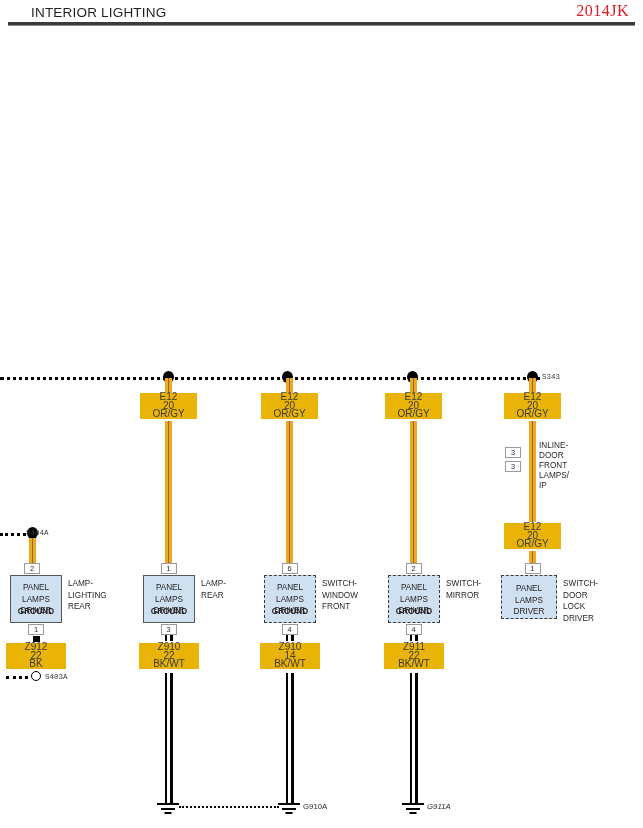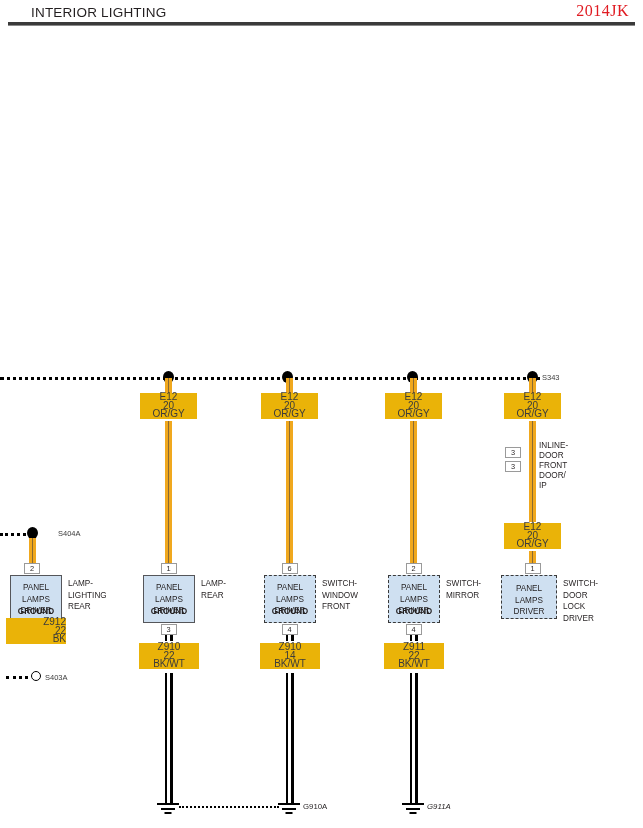--- a/index.html
+++ b/index.html
@@ -36,21 +36,21 @@
   }
   .node-dot{
     position:absolute;width:11px;height:12px;border-radius:50%;
     background:#000;
   }
   .node-open{
     position:absolute;width:10px;height:10px;border-radius:50%;
     background:#fff;border:1.6px solid #000;box-sizing:border-box;
   }
   .node-label{
-    position:absolute;font-size:7.5px;color:#3b3b3b;white-space:nowrap;
+    position:absolute;font-size:7.5px;color:#3b3b3b;white-space:nowrap;font-family:Liberation Mono, monospace;
   }
   .dots-left{
     position:absolute;height:0;border-top:3px dotted #000;
   }
 
   
   .wire-org{
     position:absolute;width:7px;
     background:#f0a81e;
     box-shadow:inset 0 0 0 0 transparent;
@@ -130,21 +130,21 @@
   <div class="dots-left" style="left:540px;top:377px;width:0px;"></div>
 
   <div class="node-dot" style="left:163px;top:371px;"></div>
   <div class="node-dot" style="left:282px;top:371px;"></div>
   <div class="node-dot" style="left:407px;top:371px;"></div>
   <div class="node-dot" style="left:527px;top:371px;"></div>
   <div class="node-label" style="left:542px;top:373px;">S343</div>
 
   <div class="dots-left" style="left:0px;top:533px;width:26px;"></div>
   <div class="node-dot" style="left:27px;top:527px;"></div>
-  <div class="node-label" style="left:58px;top:529px;">S404A</div>
+  <div class="node-label" style="left:26px;top:529px;">S404A</div>
 
   <div class="wire-org" style="left:29px;top:538px;height:26px;"></div>
   <div class="pin" style="left:24px;top:563px;">2</div>
 
   <div class="box solid" style="left:10px;top:575px;width:52px;height:48px;">
     <div class="nm">
       <div>PANEL</div>
       <div>LAMPS</div>
       <div>DRIVER</div>
     </div>
@@ -152,21 +152,21 @@
   </div>
 
   <div class="cmp-label" style="left:68px;top:578px;">
     <div>LAMP-</div>
     <div>LIGHTING</div>
     <div>REAR</div>
   </div>
 
   <div class="pin" style="left:28px;top:624px;">1</div>
   <div class="stub-blk" style="left:32.5px;top:636px;"></div>
-  <div class="wlabel" style="left:6px;top:618px;width:60px;text-align:right;">
+  <div class="wlabel" style="left:6px;top:643px;width:60px;">
     <div>Z912</div>
     <div>22</div>
     <div>BK</div>
   </div>
   <div class="dots-left" style="left:6px;top:676px;width:22px;"></div>
   <div class="node-open" style="left:31px;top:671px;"></div>
   <div class="node-label" style="left:45px;top:673px;">S403A</div>
 
   <div class="wire-org" style="left:165px;top:378px;height:20px;"></div>
   <div class="wlabel" style="left:140px;top:393px;width:57px;">
@@ -271,21 +271,21 @@
   <div class="wire-org" style="left:529px;top:421px;height:26px;"></div>
 
   <div class="pin" style="left:505px;top:447px;">3</div>
   <div class="wire-org" style="left:529px;top:447px;height:11px;"></div>
   <div class="pin" style="left:505px;top:461px;">3</div>
   <div class="wire-org" style="left:529px;top:458px;height:14px;"></div>
   <div class="inline-label" style="left:539px;top:441px;">
     <div>INLINE-</div>
     <div>DOOR</div>
     <div>FRONT</div>
-    <div>DOOR/</div>
+    <div>LAMPS/</div>
     <div>IP</div>
   </div>
 
   <div class="wire-org" style="left:529px;top:472px;height:50px;"></div>
   <div class="wlabel" style="left:504px;top:523px;width:57px;">
     <div>E12</div>
     <div>20</div>
     <div>OR/GY</div>
   </div>
   <div class="wire-org" style="left:529px;top:551px;height:12px;"></div>

